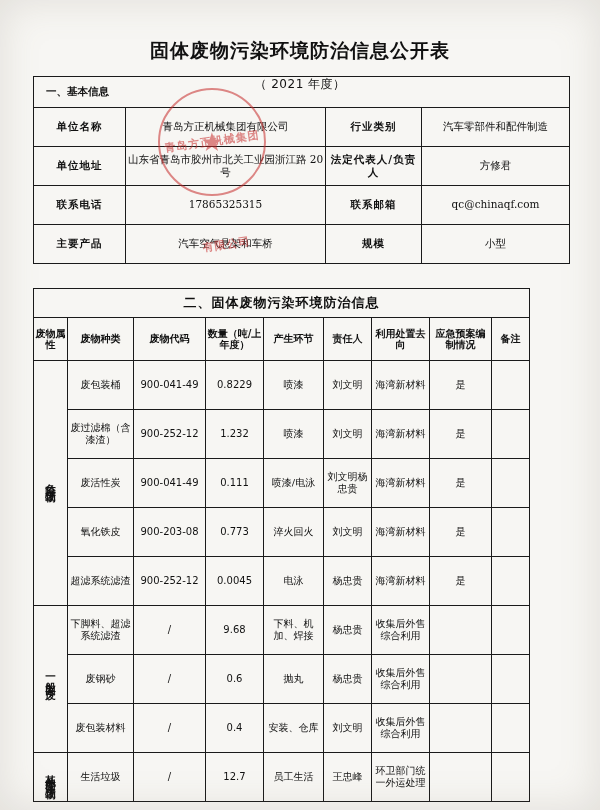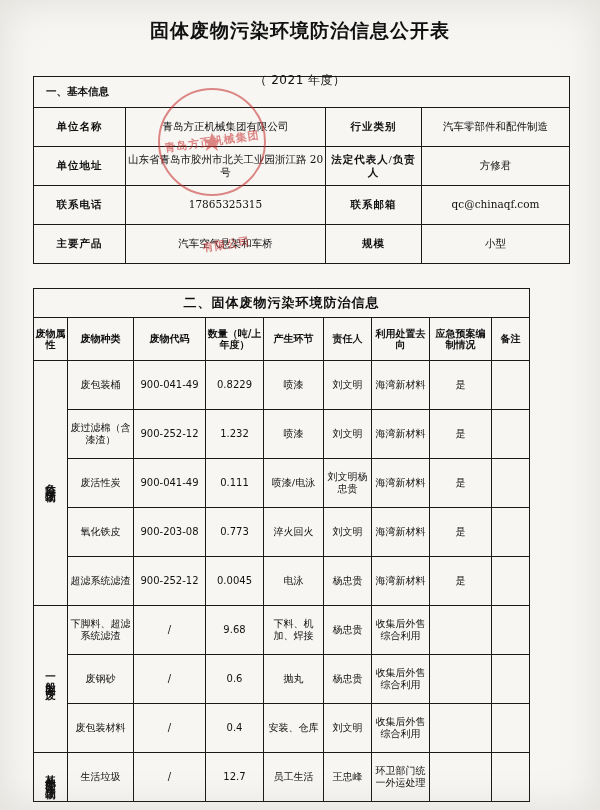--- a/index.html
+++ b/index.html
@@ -20,27 +20,27 @@
     left: 0; top: 0;
     width: 600px;
     height: 810px;
     background: #f7f6f3;
   }
   .title {
     text-align: center;
     font-size: 19px;
     font-weight: bold;
     letter-spacing: 1px;
-    padding-top: 18px;
+    padding-top: 38px;
     color: #111;
   }
   .subtitle {
     text-align: center;
     font-size: 12px;
-    margin-top: 28px;
+    margin-top: 12px;
     color: #111;
     letter-spacing: 0.5px;
   }
   .tbl {
     border-collapse: collapse;
     table-layout: fixed;
   }
   .tbl td, .tbl th {
     border: 1px solid #1a1a1a;
     text-align: center;
@@ -64,21 +64,20 @@
     text-align: left !important;
     font-weight: bold;
     font-size: 12px;
     padding-left: 12px !important;
     height: 26px !important;
   }
   .lbl {
     font-weight: bold;
     font-size: 11.5px;
     letter-spacing: 1px;
-    font-family: Liberation Serif, serif;
   }
   .val {
     font-size: 11.5px;
   }
   .val-big {
     font-size: 12.5px;
   }
   
   #waste-table {
     position: absolute;

